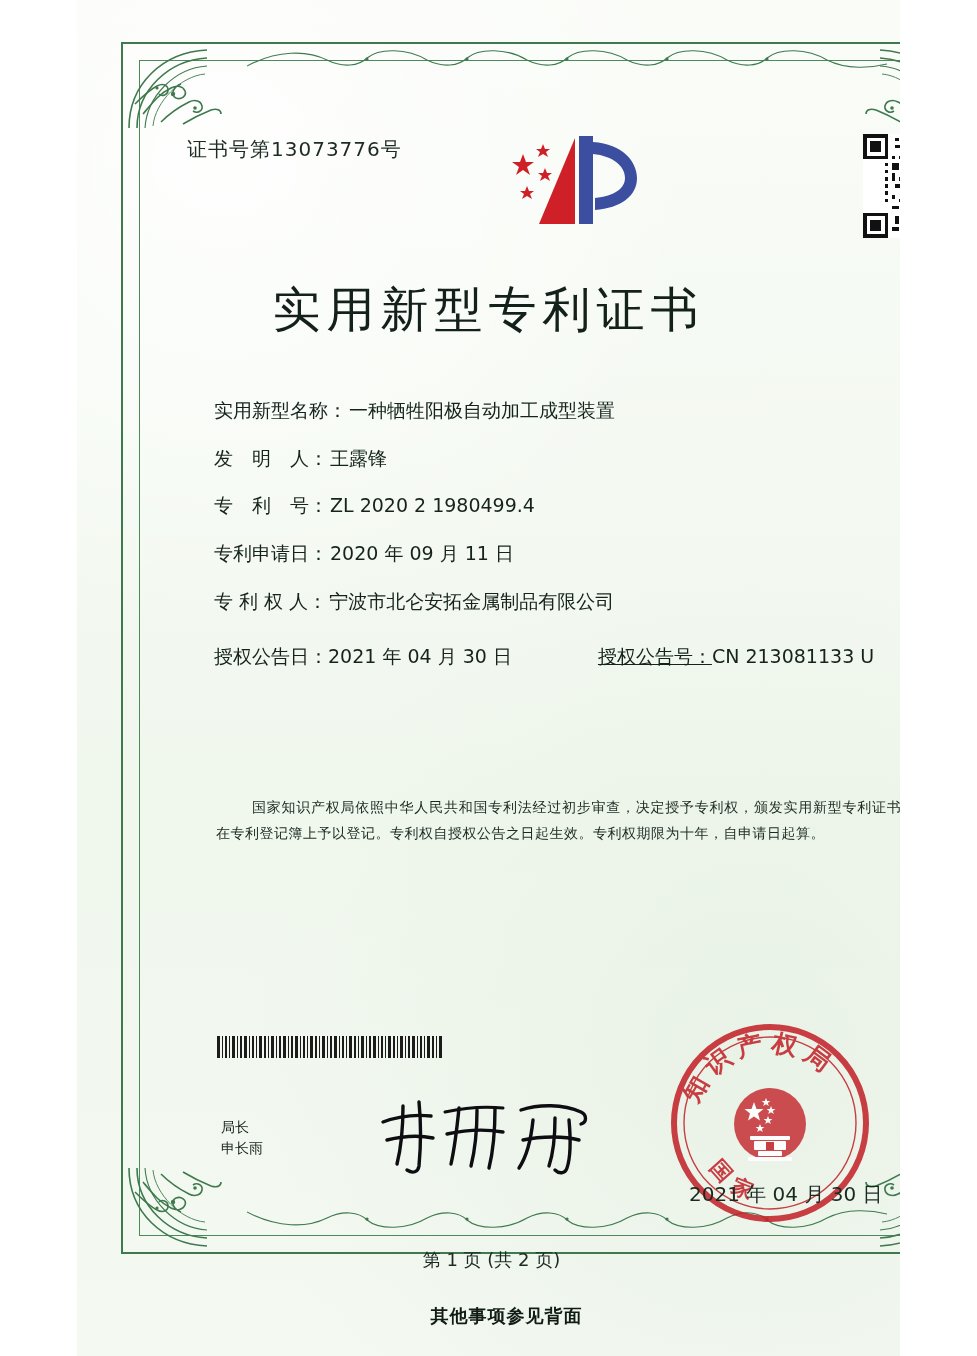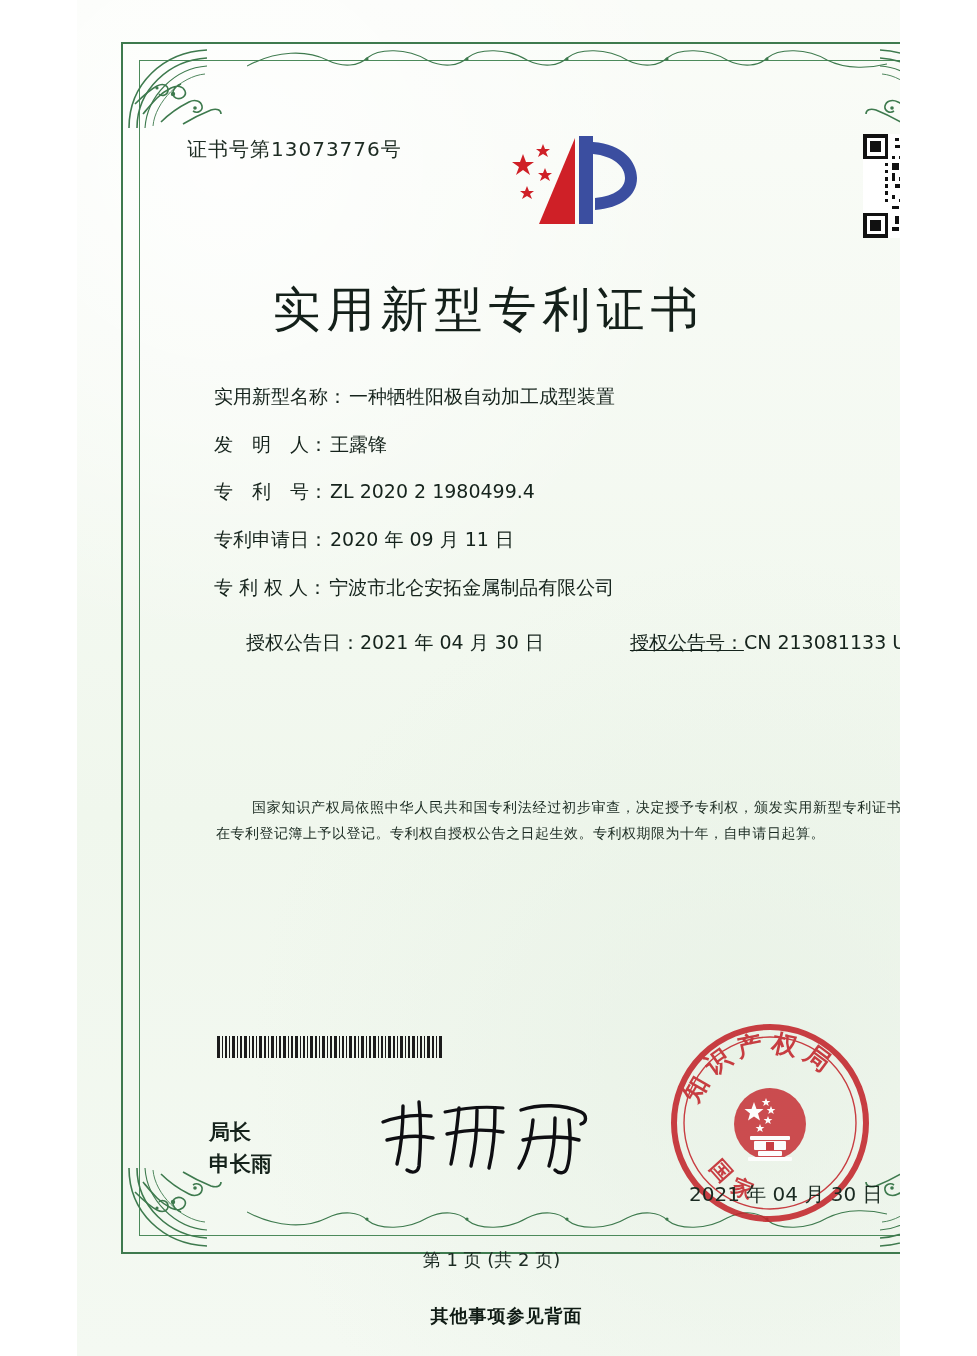--- a/index.html
+++ b/index.html
@@ -94,21 +94,21 @@
     font-size: 48px;
     font-weight: normal;
     letter-spacing: 6px;
     color: #14201a;
     font-family: "DejaVu Sans", "Liberation Sans", sans-serif;
   }
 
   
   .fields {
     position: absolute;
-    left: 137px; top: 384px;
+    left: 137px; top: 398px;
     width: 700px;
   }
   .row {
     display: flex;
     align-items: baseline;
     margin-bottom: 22px;
     font-size: 19px;
     color: #15231c;
     line-height: 1.35;
   }
@@ -119,21 +119,20 @@
     margin-left: 2px;
     white-space: nowrap;
   }
 
   .row-two {
     display: flex;
     align-items: baseline;
     font-size: 19px;
     color: #15231c;
     margin-top: 30px;
-    margin-left: 32px;
   }
   .row-two .seg2 {
     margin-left: 86px;
     text-decoration: underline;
   }
 
   
   .paras {
     position: absolute;
     left: 139px; top: 795px;
@@ -152,25 +151,24 @@
   
   .barcode {
     position: absolute;
     left: 140px; top: 1036px;
     width: 245px; height: 22px;
   }
 
   
   .sig-label {
     position: absolute;
-    left: 132px; top: 1117px;
-    font-size: 21px;
+    left: 144px; top: 1117px;
+    font-size: 14px;
     color: #16231c;
     line-height: 1.5;
-    font-weight: bold;
   }
   .sig-script {
     position: absolute;
     left: 296px; top: 1094px;
     width: 230px; height: 85px;
   }
 
   
   .seal {
     position: absolute;

